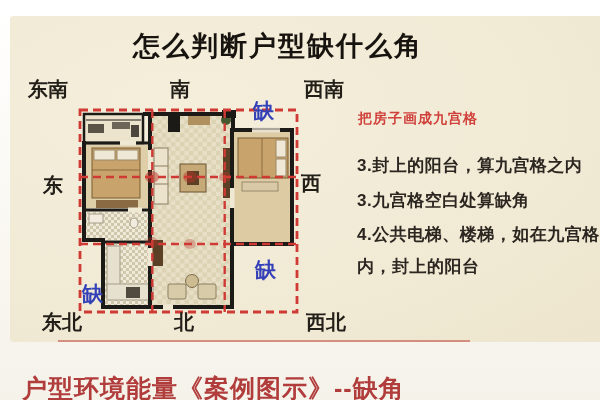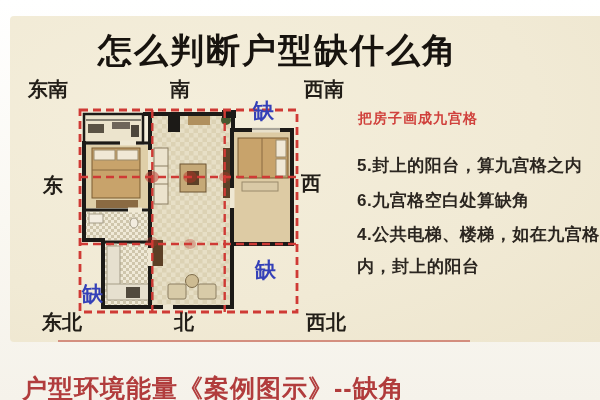--- a/index.html
+++ b/index.html
@@ -8,21 +8,21 @@
     background:linear-gradient(180deg,#ffffff 0%,#faf8f2 55%,#f5f2ea 100%);
     font-family:"Liberation Sans","DejaVu Sans",sans-serif;
   }
   .card{
     position:absolute;left:10px;top:16px;width:590px;height:326px;
     background:radial-gradient(ellipse at 30% 30%,#f4eedb 0%,#f1ead5 60%,#ede5cd 100%);
     border-radius:4px 0 0 4px;
   }
   .title{
     position:absolute;left:0;top:28px;width:556px;text-align:center;
-    font-size:34px;font-weight:bold;color:#17130e;letter-spacing:2px;
+    font-size:27px;font-weight:bold;color:#17130e;letter-spacing:2px;
   }
   .panel-heading{
     position:absolute;left:358px;top:110px;
     font-size:14px;font-weight:bold;color:#d0413c;letter-spacing:1px;
   }
   .panel-line{
     position:absolute;left:357px;width:230px;
     font-size:17px;font-weight:bold;color:#2b2620;letter-spacing:.5px;white-space:nowrap;
   }
   .pl1{top:154px}.pl2{top:189px}.pl3{top:223px}.pl4{top:255px}
@@ -165,20 +165,20 @@
   <text class="compass" x="180" y="26" text-anchor="middle">南</text>
   <text class="compass" x="324" y="26" text-anchor="middle">西南</text>
   <text class="compass" x="53" y="122" text-anchor="middle">东</text>
   <text class="compass" x="311" y="120" text-anchor="middle">西</text>
   <text class="compass" x="62" y="259" text-anchor="middle">东北</text>
   <text class="compass" x="184" y="259" text-anchor="middle">北</text>
   <text class="compass" x="326" y="259" text-anchor="middle">西北</text>
 </svg>
 
 <div class="panel-heading">把房子画成九宫格</div>
-<div class="panel-line pl1">5.封上的阳台，算九宫格之内</div>
-<div class="panel-line pl2">6.九宫格空白处算缺角</div>
+<div class="panel-line pl1">3.封上的阳台，算九宫格之内</div>
+<div class="panel-line pl2">3.九宫格空白处算缺角</div>
 <div class="panel-line pl3">4.公共电梯、楼梯，如在九宫格</div>
 <div class="panel-line pl4">内，封上的阳台</div>
 
 <div class="divider"></div>
 
 <div class="footer-caption">户型环境能量《案例图示》--缺角</div>
 
 </body></html>

